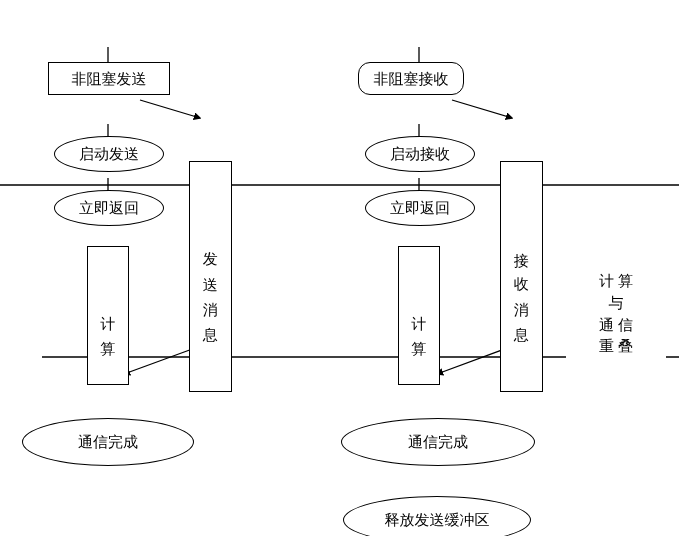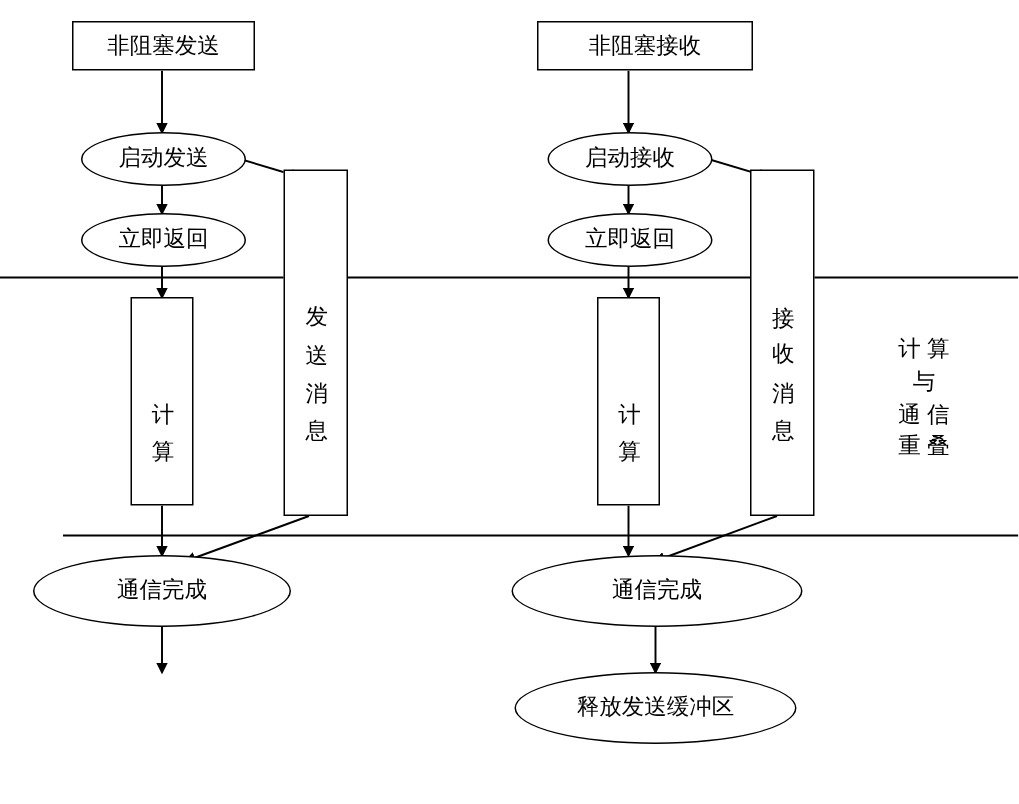--- a/index.html
+++ b/index.html
@@ -27,20 +27,21 @@
     box-sizing: border-box;
     display: flex;
     align-items: center;
     justify-content: center;
     text-align: center;
     color: #000000;
     background: #ffffff;
     font-size: 15px;
     line-height: 1.15;
     white-space: nowrap;
+    margin-top: 48px;
   }
   .rect {
     border: 1px solid #000000;
   }
   .ellipse {
     border: 1px solid #000000;
     border-radius: 50%;
   }
   .vbox {
     border: 1px solid #000000;
@@ -107,21 +108,21 @@
 
   <div class="node vbox" style="left:189px; top:113px; width:43px; height:231px;">
     <span>发 送 消 息</span>
   </div>
 
   <div class="node ellipse" style="left:22px; top:370px; width:172px; height:48px;">
     <span>通信完成</span>
   </div>
 
 
-  <div class="node rect" style="left:358px; top:14px; width:144px; height:33px;">
+  <div class="node rect" style="left:358px; top:14px; width:106px; height:33px;border-radius:12px;">
     <span>非阻塞接收</span>
   </div>
 
   <div class="node ellipse" style="left:365px; top:88px; width:110px; height:36px;justify-content:center;">
     <span>启动接收</span>
   </div>
 
   <div class="node ellipse" style="left:365px; top:142px; width:110px; height:36px;">
     <span>立即返回</span>
   </div>

